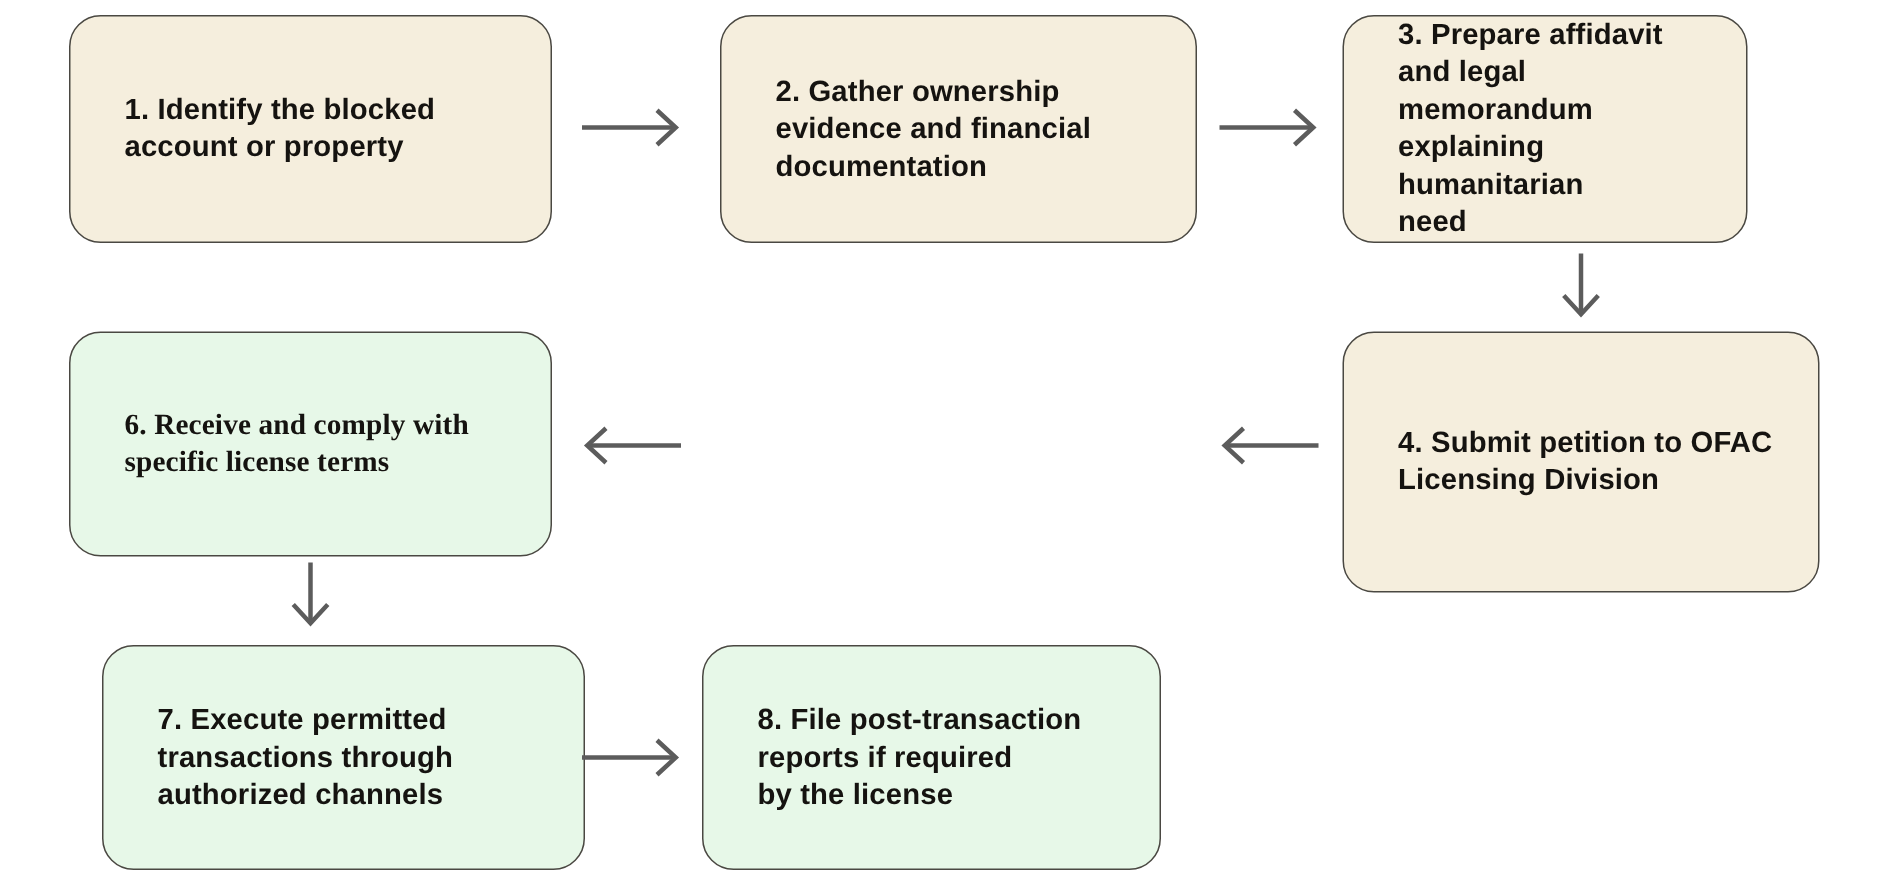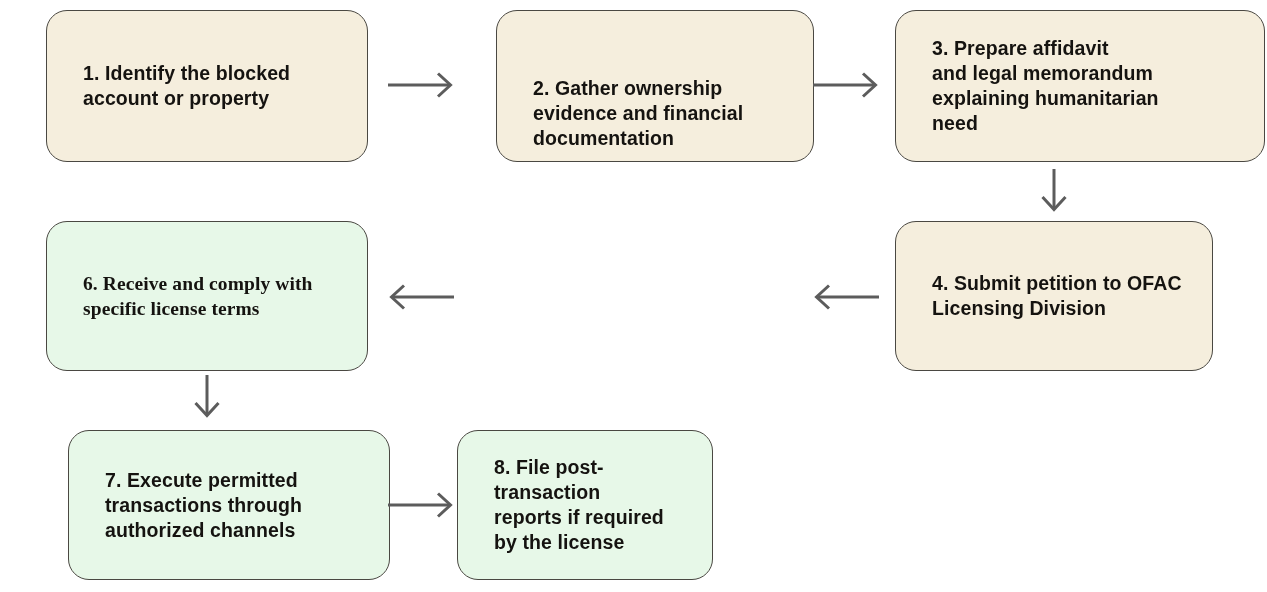--- a/index.html
+++ b/index.html
@@ -38,27 +38,27 @@
     position: absolute;
   }
   .arrow svg { display: block; }
   .arrow line, .arrow polyline {
     stroke: #5c5c5c;
     stroke-width: 3;
     fill: none;
   }
   
   .pos-b1 { left: 46px;  top: 10px;  width: 322px; height: 152px; }
-  .pos-b2 { left: 496px; top: 10px;  width: 318px; height: 152px; align-items: flex-end; }
-  .pos-b3 { left: 895px; top: 10px;  width: 370px; height: 152px; }
-  .pos-b4 { left: 895px; top: 221px; width: 318px; height: 150px; }
+  .pos-b2 { left: 480px; top: 10px;  width: 318px; height: 152px; }
+  .pos-b3 { left: 895px; top: 10px;  width: 270px; height: 152px; }
+  .pos-b4 { left: 895px; top: 221px; width: 318px; height: 174px; }
   .pos-b5 { left: 472px; top: 221px; width: 318px; height: 150px; }
   .pos-b6 { left: 46px;  top: 221px; width: 322px; height: 150px; font-family: Liberation Serif, serif; }
   .pos-b7 { left: 46px;  top: 430px; width: 322px; height: 150px; margin-left: 22px; }
-  .pos-b8 { left: 457px; top: 430px; width: 256px; height: 150px; align-items: center; }
+  .pos-b8 { left: 468px; top: 430px; width: 306px; height: 150px; align-items: center; }
   
   .pos-a12 { left: 387px;  top: 71px;  }
   .pos-a23 { left: 812px;  top: 71px;  }
   .pos-a34 { left: 1040px; top: 168px; }
   .pos-a45 { left: 812px;  top: 283px; }
   .pos-a56 { left: 387px;  top: 283px; }
   .pos-a67 { left: 193px;  top: 374px; }
   .pos-a78 { left: 387px;  top: 491px; }
 </style>
 </head>

